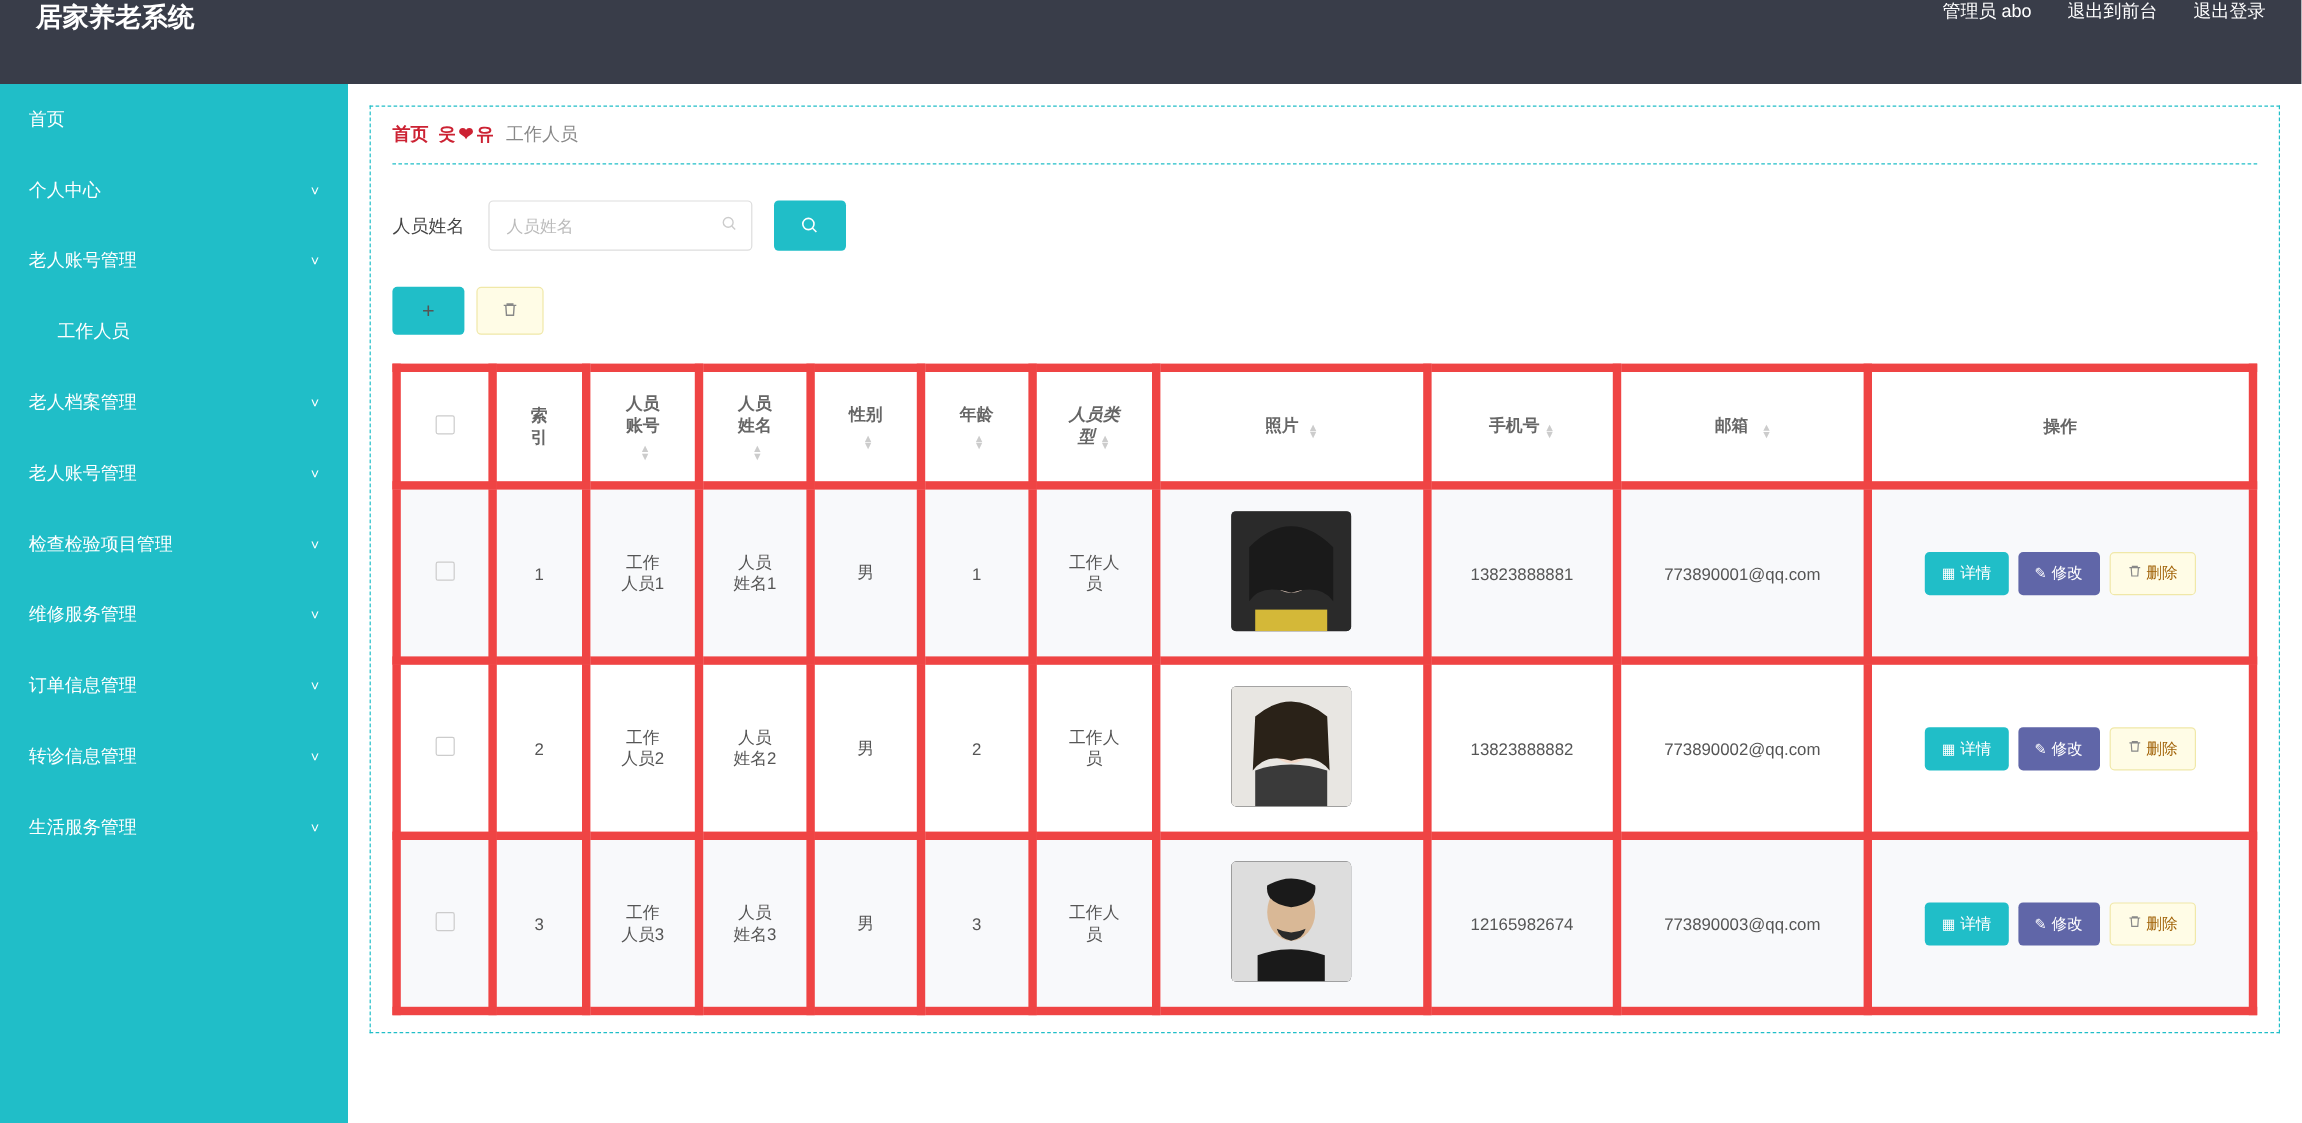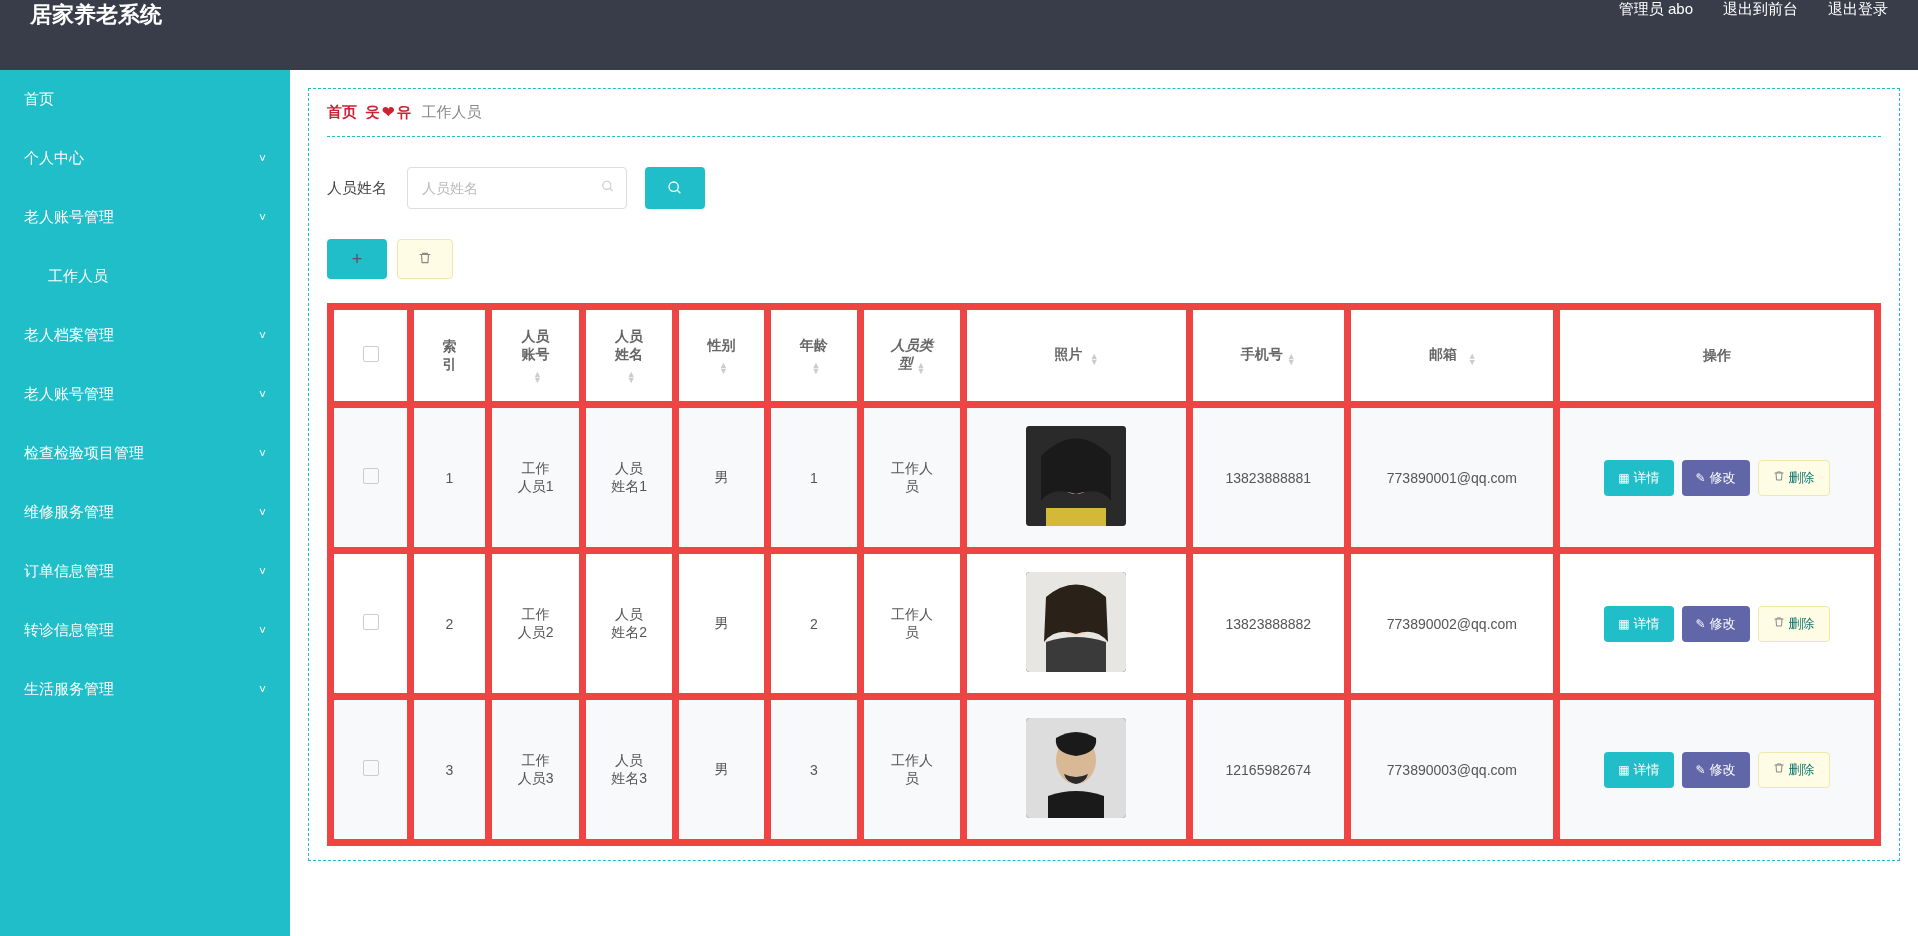--- a/index.html
+++ b/index.html
@@ -44,21 +44,21 @@
     .sort-icons { display: inline-flex; flex-direction: column; margin-left: 4px; line-height: 6px; color: #ccc; font-size: 9px; }
     .checkbox { width: 16px; height: 16px; border: 1px solid #ccc; border-radius: 2px; display: inline-block; cursor: pointer; }
     
     .photo { width: 100px; height: 100px; border-radius: 4px; background: #333; display: inline-block; overflow: hidden; }
     .photo svg { width: 100%; height: 100%; }
     
     .op-buttons { display: flex; gap: 8px; justify-content: center; flex-wrap: nowrap; }
     .op-btn { display: inline-flex; align-items: center; justify-content: center; padding: 8px 14px; border-radius: 4px; font-size: 13px; cursor: pointer; border: none; gap: 4px; white-space: nowrap; }
     .op-detail { background: #20bec8; color: #fff; }
     .op-edit { background: #6066a8; color: #fff; }
-    .op-delete { background: #fffce6; color: #0f766e; border: 1px solid #f0e8a8; }
+    .op-delete { background: #fffce6; color: #a16207; border: 1px solid #f0e8a8; }
     .op-icon { font-size: 12px; }
     
     .col-check { width: 52px; }
     .col-index { width: 52px; }
     .col-acct { width: 84px; }
     .col-name { width: 82px; }
     .col-gender { width: 82px; }
     .col-age { width: 82px; }
     .col-type { width: 92px; font-style: italic; }
     .col-photo { width: 200px; font-family: Liberation Serif, serif; }

